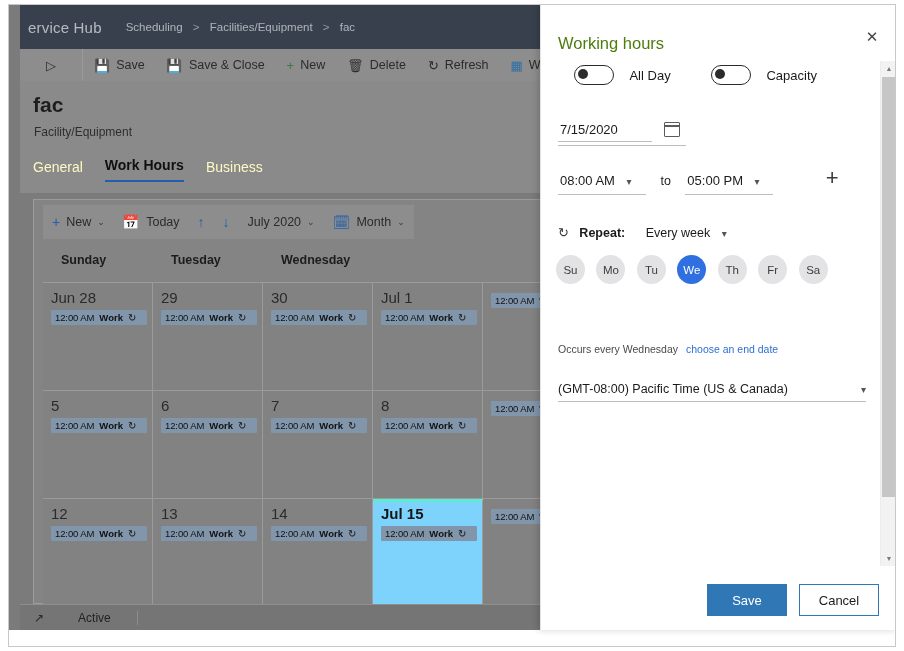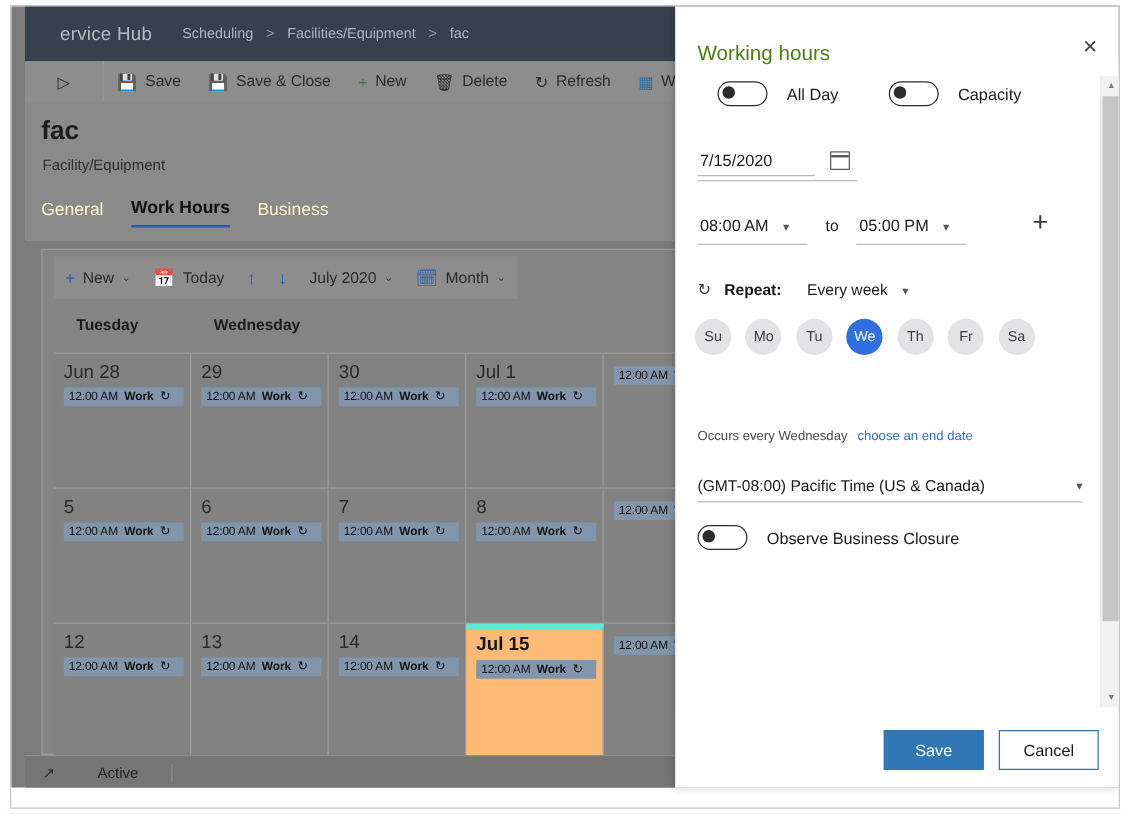--- a/index.html
+++ b/index.html
@@ -7,21 +7,21 @@
 
   
   #frame{position:absolute;left:8px;top:4px;width:888px;height:643px;
          border:1px solid #c8c8c8;box-sizing:border-box;background:#ffffff;overflow:hidden;}
 
   
   #app{position:absolute;left:0;top:0;width:887px;height:625px;background:#7b7b7b;overflow:hidden;}
 
   #topbar{position:absolute;left:11px;top:0;width:876px;height:44px;background:#0d1b2e;opacity:.62;}
   #topbar-txt{position:absolute;left:11px;top:0;width:876px;height:44px;color:#d9dde3;
-              font-size:13px;display:flex;align-items:center;padding-left:28px;box-sizing:border-box;opacity:.78;}
+              font-size:13px;display:flex;align-items:center;padding-left:8px;box-sizing:border-box;opacity:.78;}
   .brand{font-size:15px;letter-spacing:.2px;}
   .crumbs{margin-left:24px;font-size:11.5px;color:#cfd4da;}
   .crumbs .sep{margin:0 7px;color:#aeb5bd;}
 
   #cmdbar{position:absolute;left:11px;top:44px;width:876px;height:32px;background:#8d8d8d;
           border-bottom:1px solid #9a9a9a;display:flex;align-items:center;}
   .cmd{display:flex;align-items:center;gap:6px;color:#2b2b2b;font-size:12.5px;padding:0 11px;height:32px;}
   .cmd .gl{font-size:13px;line-height:1;}
   #cmd-collapse{width:40px;justify-content:center;border-right:1px solid #9a9a9a;}
 
@@ -39,21 +39,21 @@
   .cbtn .b{color:#1f5fae;font-size:14px;}
   .chev{font-size:9px;color:#3a3a3a;}
 
   #weekhead{position:absolute;left:34px;top:248px;width:820px;height:28px;display:flex;}
   .wh{width:110px;font-size:12.5px;font-weight:bold;color:#1c1c1c;padding-left:18px;box-sizing:border-box;}
 
   #grid{position:absolute;left:34px;top:277px;width:820px;height:322px;
         border-top:1px solid #9b9b9b;background:#828282;}
   .wkrow{height:107px;border-bottom:1px solid #9b9b9b;display:flex;}
   .daycell{width:110px;border-right:1px solid #9b9b9b;box-sizing:border-box;padding:6px 0 0 8px;}
-  .daycell.sel{background:#fdba74;border-top:5px solid #5eead4;padding-top:3px;}
+  .daycell.sel{background:#7dd3fc;border-top:3px solid #5eead4;padding-top:3px;}
   .dnum{font-size:15px;color:#2b2b2b;margin-bottom:4px;}
   .daycell.sel .dnum{font-weight:bold;color:#151515;}
   .evt{background:#8196ab;height:15px;border-radius:1px;display:flex;align-items:center;
        gap:5px;padding:0 4px;font-size:9.5px;color:#111;width:96px;box-sizing:border-box;}
   .evt .t{letter-spacing:-.1px;}
   .evt .lb{font-weight:bold;}
   .rep{font-size:10px;line-height:1;}
 
   #statusbar{position:absolute;left:11px;top:599px;width:876px;height:26px;background:#757575;
              border-top:1px solid #8e8e8e;display:flex;align-items:center;}
@@ -195,20 +195,21 @@
         <span class="chev">⌄</span>
       </div>
       <div class="cbtn">
         <span class="b">🗓</span>
         <span>Month</span>
         <span class="chev">⌄</span>
       </div>
     </div>
 
     <div id="weekhead">
+      <div class="wh">Sunday</div>
       <div class="wh">Tuesday</div>
       <div class="wh">Wednesday</div>
     </div>
 
     <div id="grid">
         <div class="wkrow">
           <div class="daycell">
             <div class="dnum">Jun 28</div>
             <div class="evt">
               <span class="t">12:00 AM</span>
@@ -397,24 +398,20 @@
       <div id="occ">
         <span>Occurs every Wednesday</span>
         <span id="endlink">choose an end date</span>
       </div>
 
       <div id="tz">
         <span>(GMT-08:00) Pacific Time (US &amp; Canada)</span>
         <span class="dd-chev">▾</span>
       </div>
 
-      <div class="row" style="left:17px;top:365px;">
-        <span class="tg"><i></i></span>
-        <span class="tglabel">Observe Business Closure</span>
-      </div>
     </div>
 
     <div id="sbar">
       <div id="sb-up">▲</div>
       <div id="sb-thumb"></div>
       <div id="sb-dn">▼</div>
     </div>
 
     <div id="pfooter">
       <div class="btn prim">Save</div>

